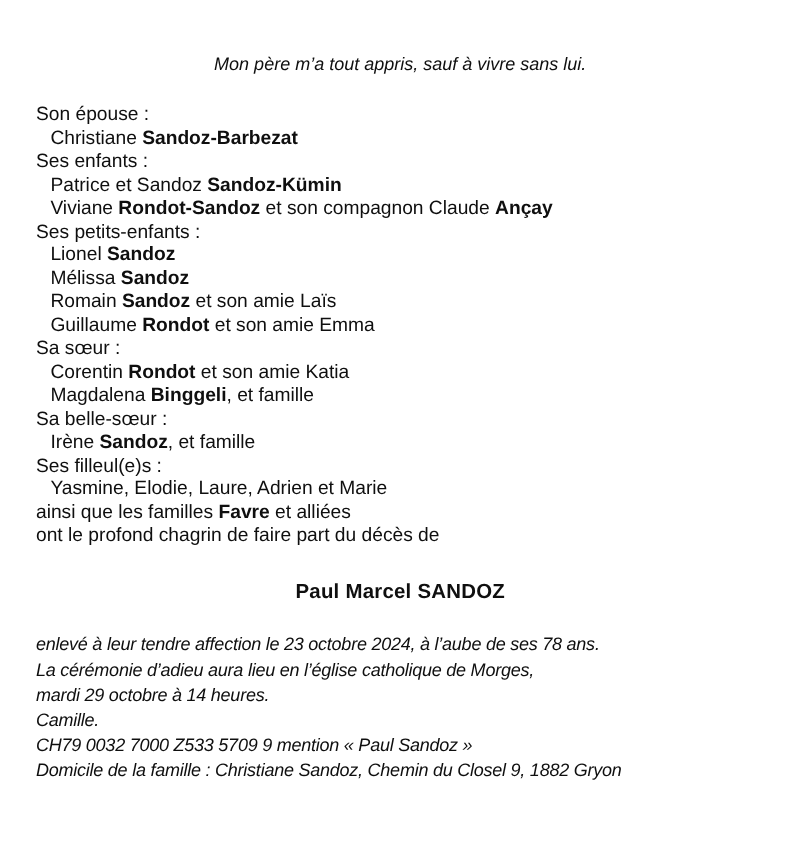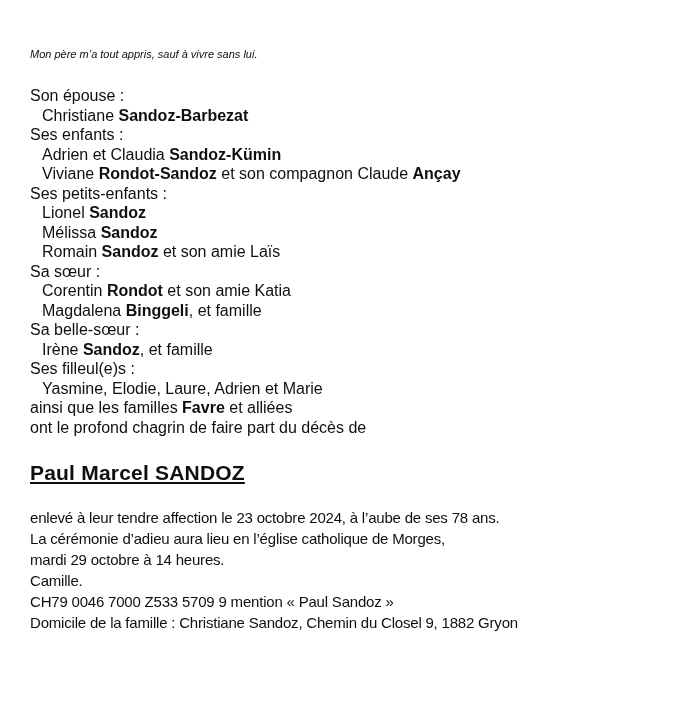--- a/index.html
+++ b/index.html
@@ -15,85 +15,87 @@
     overflow: hidden;
   }
   .page {
     box-sizing: border-box;
     width: 673px;
     height: 720px;
     padding: 0 36px 0 30px;
   }
   .epigraph {
     margin-top: 44px;
-    text-align: left;
+    text-align: center;
     font-style: italic;
-    font-size: 11px;
+    font-size: 15px;
     line-height: 20px;
   }
   .family-list {
     margin-top: 22px;
     font-size: 16px;
     line-height: 19.5px;
   }
   .family-list .line {
     white-space: nowrap;
   }
   .family-list .line.indent {
     padding-left: 12px;
   }
   .b {
     font-weight: bold;
     text-align: right;
   }
   .deceased-name {
     margin: 23px 0 0 0;
-    font-size: 21px;
+    text-align: center;
+    font-size: 17px;
     font-weight: bold;
     line-height: 26px;
     letter-spacing: 0.2px;
-    text-decoration: underline;
   }
   .details {
     margin-top: 21px;
     font-size: 15px;
     line-height: 21px;
     letter-spacing: -0.2px;
+    font-style: italic;
   }
 </style>
 </head>
 <body style="background: rgb(255, 255, 255); color: rgb(15, 15, 15);">
 
 <div class="page">
   <div class="epigraph">Mon père m’a tout appris, sauf à vivre sans lui.</div>
 
   <div class="family-list">
       <div class="line"><span>Son épouse :</span></div>
       <div class="line indent"><span>Christiane </span><span class="b">Sandoz-Barbezat</span></div>
       <div class="line"><span>Ses enfants :</span></div>
-      <div class="line indent"><span>Adrien et Claudia </span><span class="b">Sandoz-Kümin</span></div>
+      <div class="line indent"><span>Patrice et Sandoz </span><span class="b">Sandoz-Kümin</span></div>
       <div class="line indent"><span>Viviane </span><span class="b">Rondot-Sandoz</span><span> et son compagnon Claude </span><span class="b">Ançay</span></div>
       <div class="line"><span>Ses petits-enfants :</span></div>
       <div class="line indent"><span>Lionel </span><span class="b">Sandoz</span></div>
       <div class="line indent"><span>Mélissa </span><span class="b">Sandoz</span></div>
       <div class="line indent"><span>Romain </span><span class="b">Sandoz</span><span> et son amie Laïs</span></div>
+      <div class="line indent"><span>Guillaume </span><span class="b">Rondot</span><span> et son amie Emma</span></div>
       <div class="line"><span>Sa sœur :</span></div>
       <div class="line indent"><span>Corentin </span><span class="b">Rondot</span><span> et son amie Katia</span></div>
       <div class="line indent"><span>Magdalena </span><span class="b">Binggeli</span><span>, et famille</span></div>
       <div class="line"><span>Sa belle-sœur :</span></div>
       <div class="line indent"><span>Irène </span><span class="b">Sandoz</span><span>, et famille</span></div>
       <div class="line"><span>Ses filleul(e)s :</span></div>
       <div class="line indent"><span>Yasmine, Elodie, Laure, Adrien et Marie</span></div>
       <div class="line"><span>ainsi que les familles </span><span class="b">Favre</span><span> et alliées</span></div>
       <div class="line"><span>ont le profond chagrin de faire part du décès de</span></div>
     </div>
 
   <h1 class="deceased-name">Paul Marcel SANDOZ</h1>
 
   <div class="details">
       <div class="dline">enlevé à leur tendre affection le 23 octobre 2024, à l’aube de ses 78 ans.</div>
       <div class="dline">La cérémonie d’adieu aura lieu en l’église catholique de Morges,</div>
       <div class="dline">mardi 29 octobre à 14 heures.</div>
       <div class="dline">Camille.</div>
-      <div class="dline">CH79 0046 7000 Z533 5709 9 mention « Paul Sandoz »</div>
+      <div class="dline">CH79 0032 7000 Z533 5709 9 mention « Paul Sandoz »</div>
       <div class="dline">Domicile de la famille : Christiane Sandoz, Chemin du Closel 9, 1882 Gryon</div>
     </div>
 </div>
 
 </body></html>

